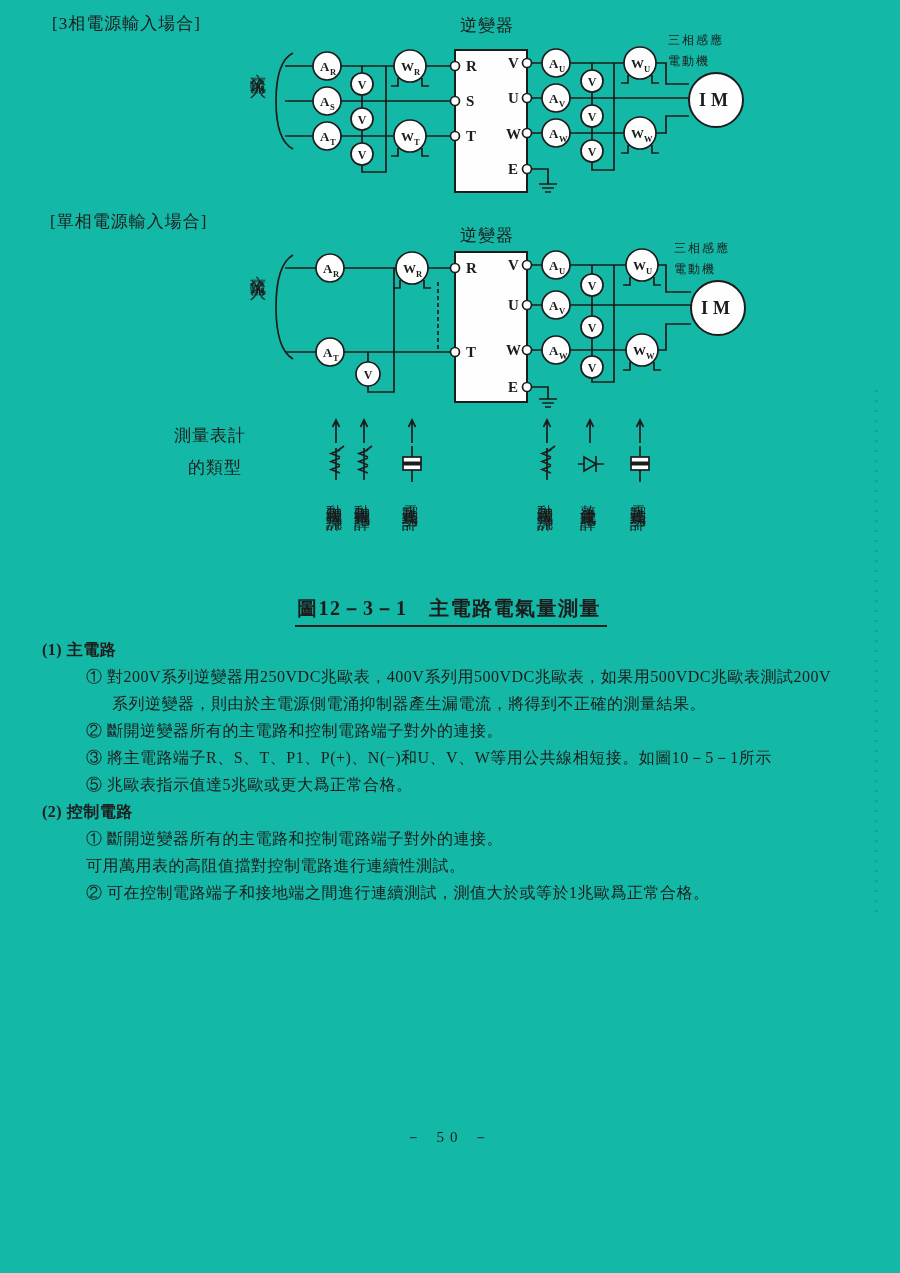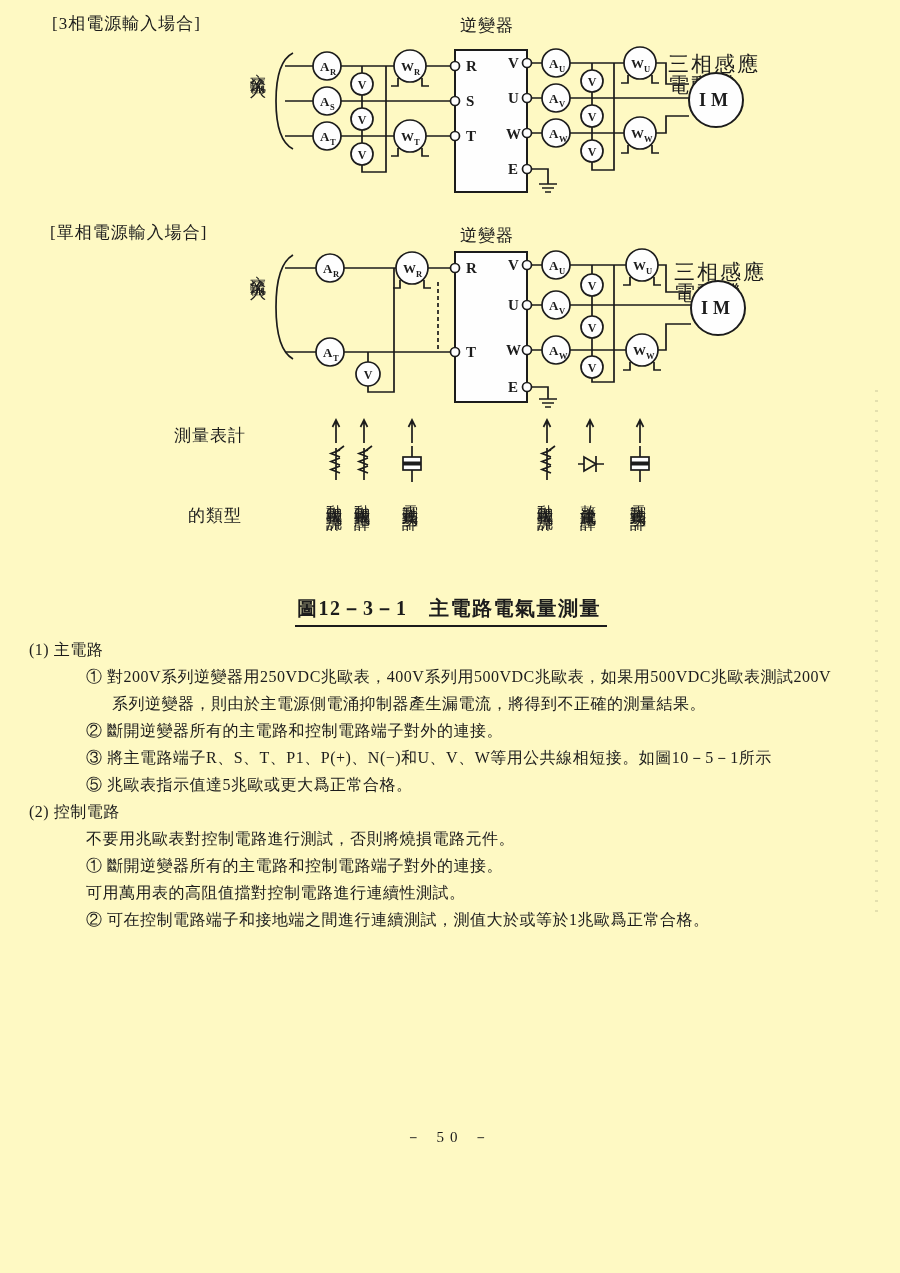--- a/index.html
+++ b/index.html
@@ -1,58 +1,58 @@
 <!DOCTYPE html>
 <html><head>
 <meta charset="utf-8">
 <style>
   html,body{margin:0;padding:0;background:#e8e8e8;}
   .page{
-    position:relative; width:900px; height:1273px; background:#fef9c3;
+    position:relative; width:900px; height:1273px; background:#14b8a6;
     font-family:"Liberation Serif","DejaVu Serif",serif; color:#1c1c1c;
     overflow:hidden;
   }
   .abs{position:absolute;}
   .lbl{font-size:17px; letter-spacing:1px; white-space:nowrap;}
   .vtext{
     position:absolute; writing-mode:vertical-rl; text-orientation:upright;
     font-size:16px; letter-spacing:3px; line-height:1; white-space:nowrap;
   }
-  .motor-lbl{font-size:21px; letter-spacing:2px; line-height:21px;margin-top:24px;}
+  .motor-lbl{font-size:12px; letter-spacing:2px; line-height:21px;}
   .meter-col{
     position:absolute; writing-mode:vertical-rl; text-orientation:upright;
     font-size:16px; letter-spacing:2px; line-height:1; white-space:nowrap;
   }
   .caption{
     position:absolute; font-size:20px; letter-spacing:1.5px; font-weight:bold;
     border-bottom:2px solid #1c1c1c; padding:0 6px 3px 2px; white-space:nowrap;
   }
   .body-text{position:absolute; left:28px; top:636px; width:862px; font-size:16px;}
   .body-text .bl{line-height:27px; white-space:nowrap; letter-spacing:0.5px;}
-  .l0{margin-left:1px;}
+  .l0{margin-left:14px;font-weight:bold;}
   .l1{margin-left:58px;}
   .l2{margin-left:84px;}
   .pageno{position:absolute; top:1128px; left:0; width:900px; text-align:center;
     font-size:15px; letter-spacing:6px;}
   .edge-noise{position:absolute; right:22px; top:390px; width:3px; height:530px;
     background:repeating-linear-gradient(to bottom, rgba(0,0,0,.10) 0 2px, transparent 2px 10px);}
   svg text{font-family:"Liberation Serif","DejaVu Serif",serif; fill:#1c1c1c;}
   svg .mt{font-size:13px; font-weight:bold;}
   svg .ms{font-size:8.5px; font-weight:bold;}
   svg .vt{font-size:12px; font-weight:bold; text-anchor:middle;}
   svg .term{font-size:15px; font-weight:bold;}
   svg .im{font-size:18px; letter-spacing:5px; text-anchor:middle; font-weight:bold;}
 </style>
 </head>
 <body>
 
 <div class="page">
 
   <div class="abs lbl" style="left:52px; top:12px;">[3相電源輸入場合]</div>
-  <div class="abs lbl" style="left:50px; top:210px;margin-top:11px;">[單相電源輸入場合]</div>
+  <div class="abs lbl" style="left:50px; top:210px;">[單相電源輸入場合]</div>
 
   <div class="abs lbl" style="left:460px; top:14px;">逆變器</div>
   <div class="abs lbl" style="left:460px; top:224px;">逆變器</div>
 
   <div class="vtext" style="left:250px; top:60px;">交流輸入</div>
   <div class="vtext" style="left:250px; top:262px;">交流輸入</div>
 
   <div class="abs motor-lbl" style="left:668px; top:30px;">
     <div>三相感應</div>
     <div>電動機</div>
@@ -241,40 +241,39 @@
       <text class="vt" x="592" y="372">V</text>
       <text class="mt" x="633" y="270">W</text>
       <text class="ms" x="646" y="274">U</text>
       <text class="mt" x="633" y="355">W</text>
       <text class="ms" x="646" y="359">W</text>
       <text class="im" x="718" y="314">IM</text>
     </g>
   </svg>
 
   <div class="abs lbl" style="left:174px; top:424px;">測量表計</div>
-  <div class="abs lbl" style="left:188px; top:456px;margin-top:48px;">的類型</div>
+  <div class="abs lbl" style="left:188px; top:456px;">的類型</div>
 
   <div class="meter-col" style="left:326px; top:492px;">動鐵式電流計</div>
   <div class="meter-col" style="left:354px; top:492px;">動鐵式電壓計</div>
   <div class="meter-col" style="left:402px; top:492px;">電動式功率計</div>
   <div class="meter-col" style="left:537px; top:492px;">動鐵式電流計</div>
   <div class="meter-col" style="left:580px; top:492px;">整流式電壓計</div>
   <div class="meter-col" style="left:630px; top:492px;">電動式功率計</div>
 
   <div class="caption" style="left:295px; top:595px;">圖12－3－1　主電路電氣量測量</div>
 
   <div class="body-text">
     <div class="bl l0">(1) 主電路</div>
     <div class="bl l1">① 對200V系列逆變器用250VDC兆歐表，400V系列用500VDC兆歐表，如果用500VDC兆歐表測試200V</div>
     <div class="bl l2">系列逆變器，則由於主電源側電涌抑制器產生漏電流，將得到不正確的測量結果。</div>
     <div class="bl l1">② 斷開逆變器所有的主電路和控制電路端子對外的連接。</div>
     <div class="bl l1">③ 將主電路端子R、S、T、P1、P(+)、N(−)和U、V、W等用公共線相短接。如圖10－5－1所示</div>
     <div class="bl l1">⑤ 兆歐表指示值達5兆歐或更大爲正常合格。</div>
     <div class="bl l0">(2) 控制電路</div>
-    <div class="bl l1">不要用兆歐表對控制電路進行測試，否則將燒損電路元件。</div>
     <div class="bl l1">① 斷開逆變器所有的主電路和控制電路端子對外的連接。</div>
     <div class="bl l1">可用萬用表的高阻值擋對控制電路進行連續性測試。</div>
     <div class="bl l1">② 可在控制電路端子和接地端之間進行連續測試，測值大於或等於1兆歐爲正常合格。</div>
   </div>
 
   <div class="pageno">－ 50 －</div>
 
   <div class="edge-noise"></div>
 </div>
 

